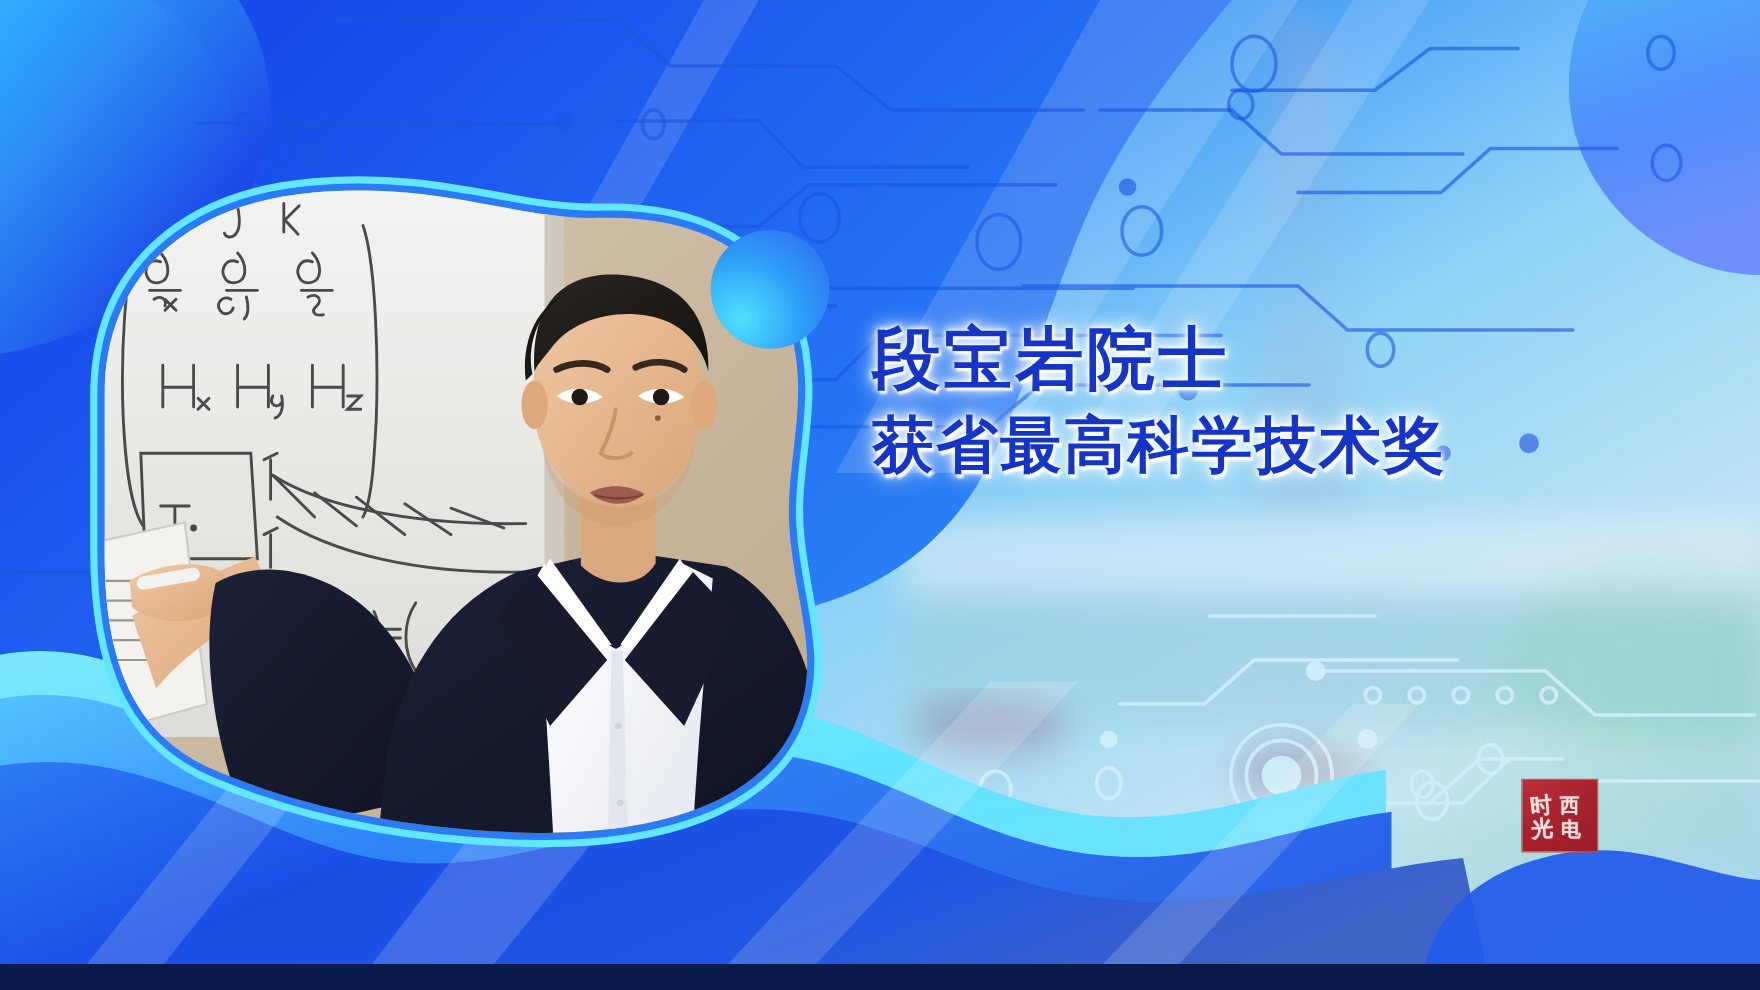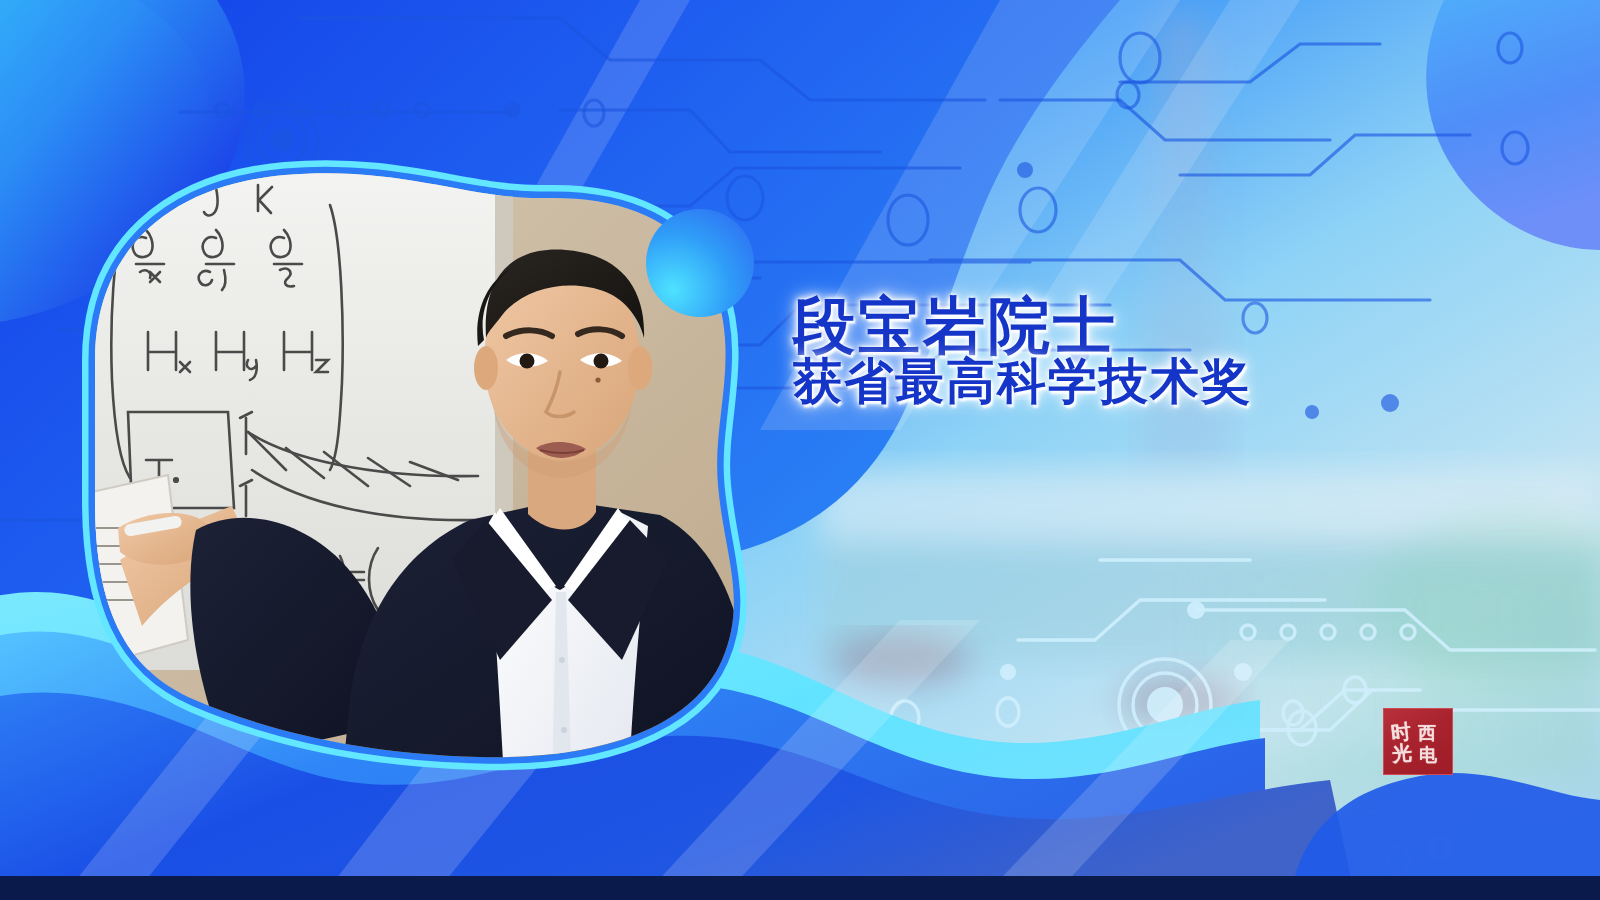--- a/index.html
+++ b/index.html
@@ -24,21 +24,21 @@
     color:#1535c8;
     letter-spacing:3px;
     line-height:1.0;
     white-space:nowrap;
     text-shadow:
       0 0 3px #ffffff, 0 0 6px #ffffff, 0 0 12px #ffffff,
       0 0 20px rgba(255,255,255,.95),
       2px 3px 2px rgba(255,255,255,.9);
   }
   #hl-line1{font-size:62px;}
-  #hl-line2{font-size:49px;letter-spacing:2px;}
+  #hl-line2{font-size:56px;margin-top:20px;letter-spacing:2px;}
 
   #subbanner{
     position:absolute;left:790px;top:493px;
     width:648px;height:72px;
     border-radius:15px;
     background:linear-gradient(180deg,#3a7fdd 0%,#2a68cc 45%,#2257bb 100%);
     box-shadow:0 2px 5px rgba(10,40,110,.45), inset 0 1px 0 rgba(255,255,255,.30);
     border:1px solid #1f57b8;
     z-index:40;
     display:flex;align-items:center;justify-content:center;

